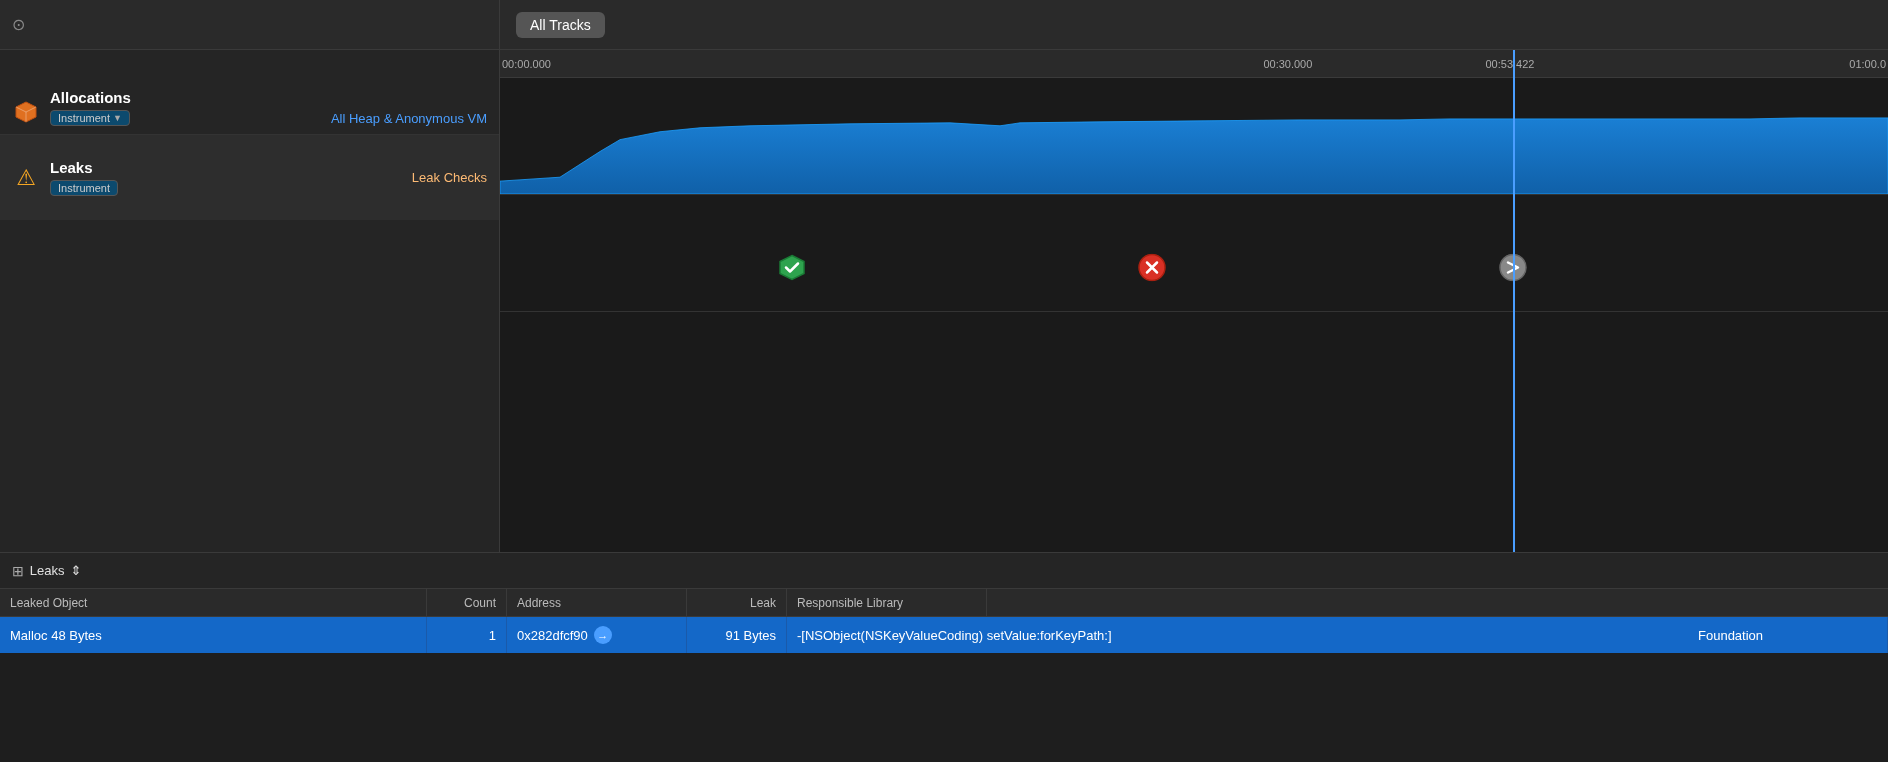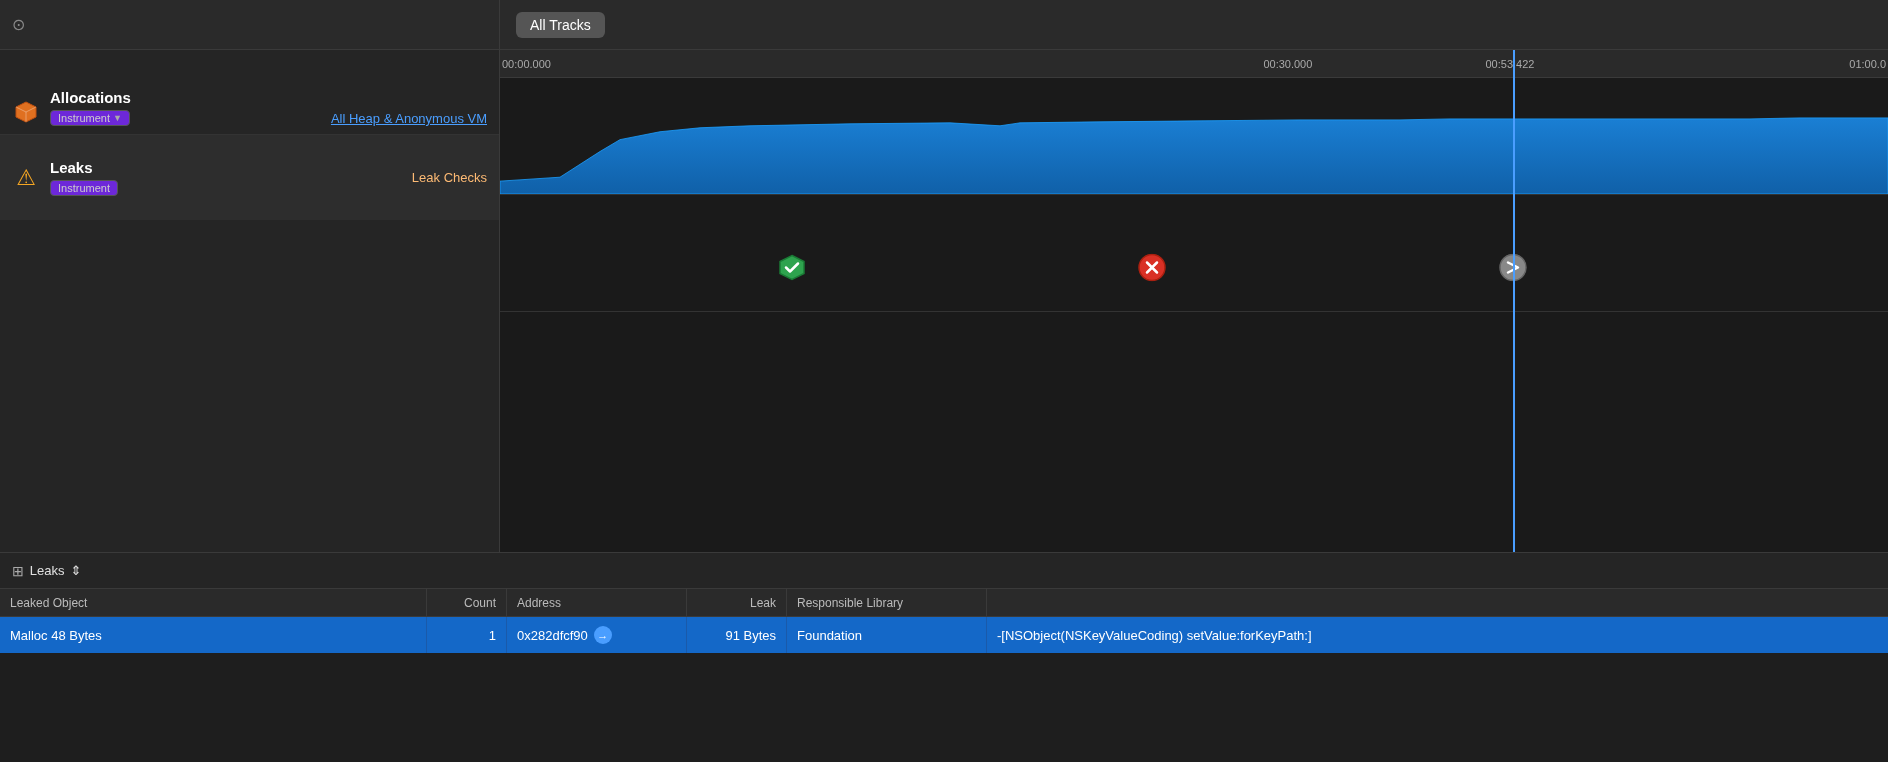--- a/index.html
+++ b/index.html
@@ -96,37 +96,36 @@
     }
     .instrument-name {
       font-size: 15px;
       font-weight: 600;
       color: #fff;
       margin-bottom: 4px;
     }
     .instrument-badge {
       display: inline-flex;
       align-items: center;
-      background: #6d28d9;
+      background: #0c4a6e;
       border: 1px solid #555;
       border-radius: 4px;
       padding: 1px 7px;
       font-size: 11px;
       color: #ccc;
     }
     .badge-arrow {
       margin-left: 3px;
       font-size: 9px;
       color: #aaa;
     }
     .instrument-subtitle {
       color: #4a9eff;
       font-size: 13px;
       margin-left: 16px;
-      text-decoration: underline;
     }
     .leaks-row {
       display: flex;
       align-items: center;
       padding: 8px 12px;
       height: 85px;
       background: #2d2d2d;
     }
     .leaks-subtitle {
       color: #fdba74;
@@ -428,21 +427,21 @@
     <div class="td td-count">
       <span>1</span>
     </div>
     <div class="td td-address">
       <span>0x282dfcf90</span>
       <span class="arrow-circle">→</span>
     </div>
     <div class="td td-size">
       <span>91 Bytes</span>
     </div>
+    <div class="td td-frame">
+      <span>-[NSObject(NSKeyValueCoding) setValue:forKeyPath:]</span>
+    </div>
     <div class="td td-library">
       <span>Foundation</span>
     </div>
-    <div class="td td-frame">
-      <span>-[NSObject(NSKeyValueCoding) setValue:forKeyPath:]</span>
-    </div>
   </div>
 
 </div>
 
 </body></html>

